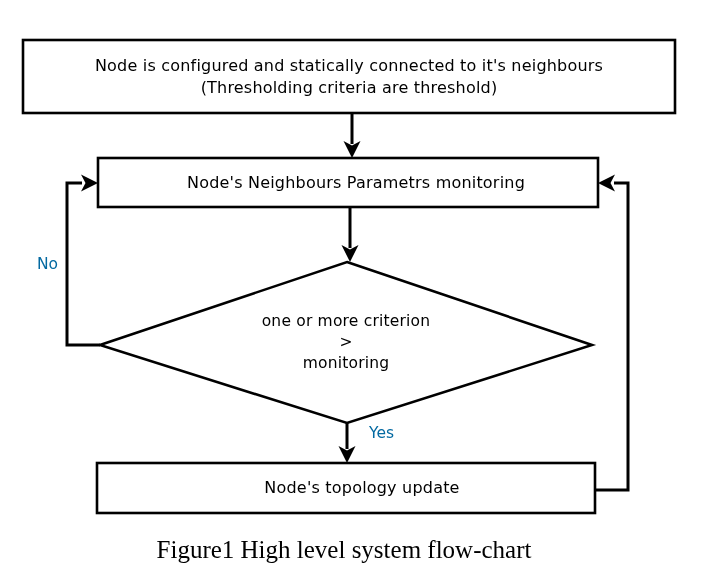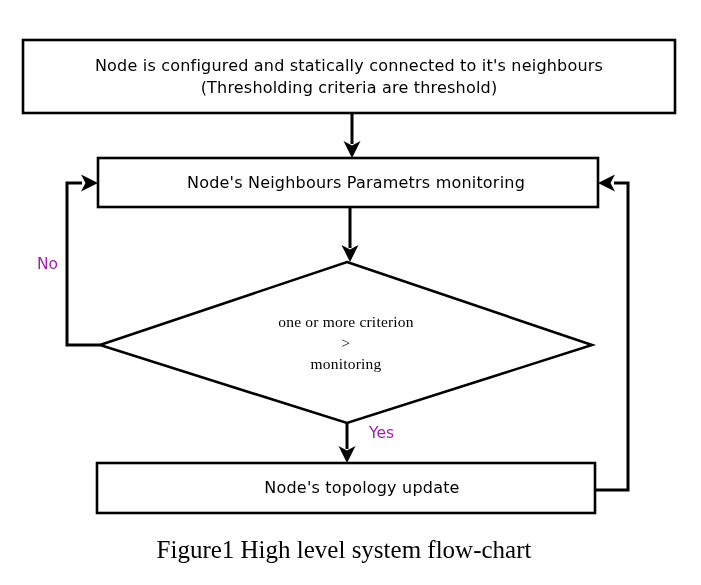--- a/index.html
+++ b/index.html
@@ -26,25 +26,24 @@
     text-align: center;
     color: #000000;
     font-size: 16px;
     line-height: 22px;
     letter-spacing: 0.2px;
     white-space: nowrap;
   }
   .decision-text {
     font-size: 15.5px;
     line-height: 21px;
-    font-family: Liberation Serif, serif;
   }
   .edge-label {
     position: absolute;
-    color: #a21caf;
+    color: #0369a1;
     font-size: 15.5px;
     white-space: nowrap;
   }
   .caption {
     position: absolute;
     left: 0;
     top: 536px;
     width: 688px;
     text-align: center;
     font-family: "Liberation Serif", serif;

